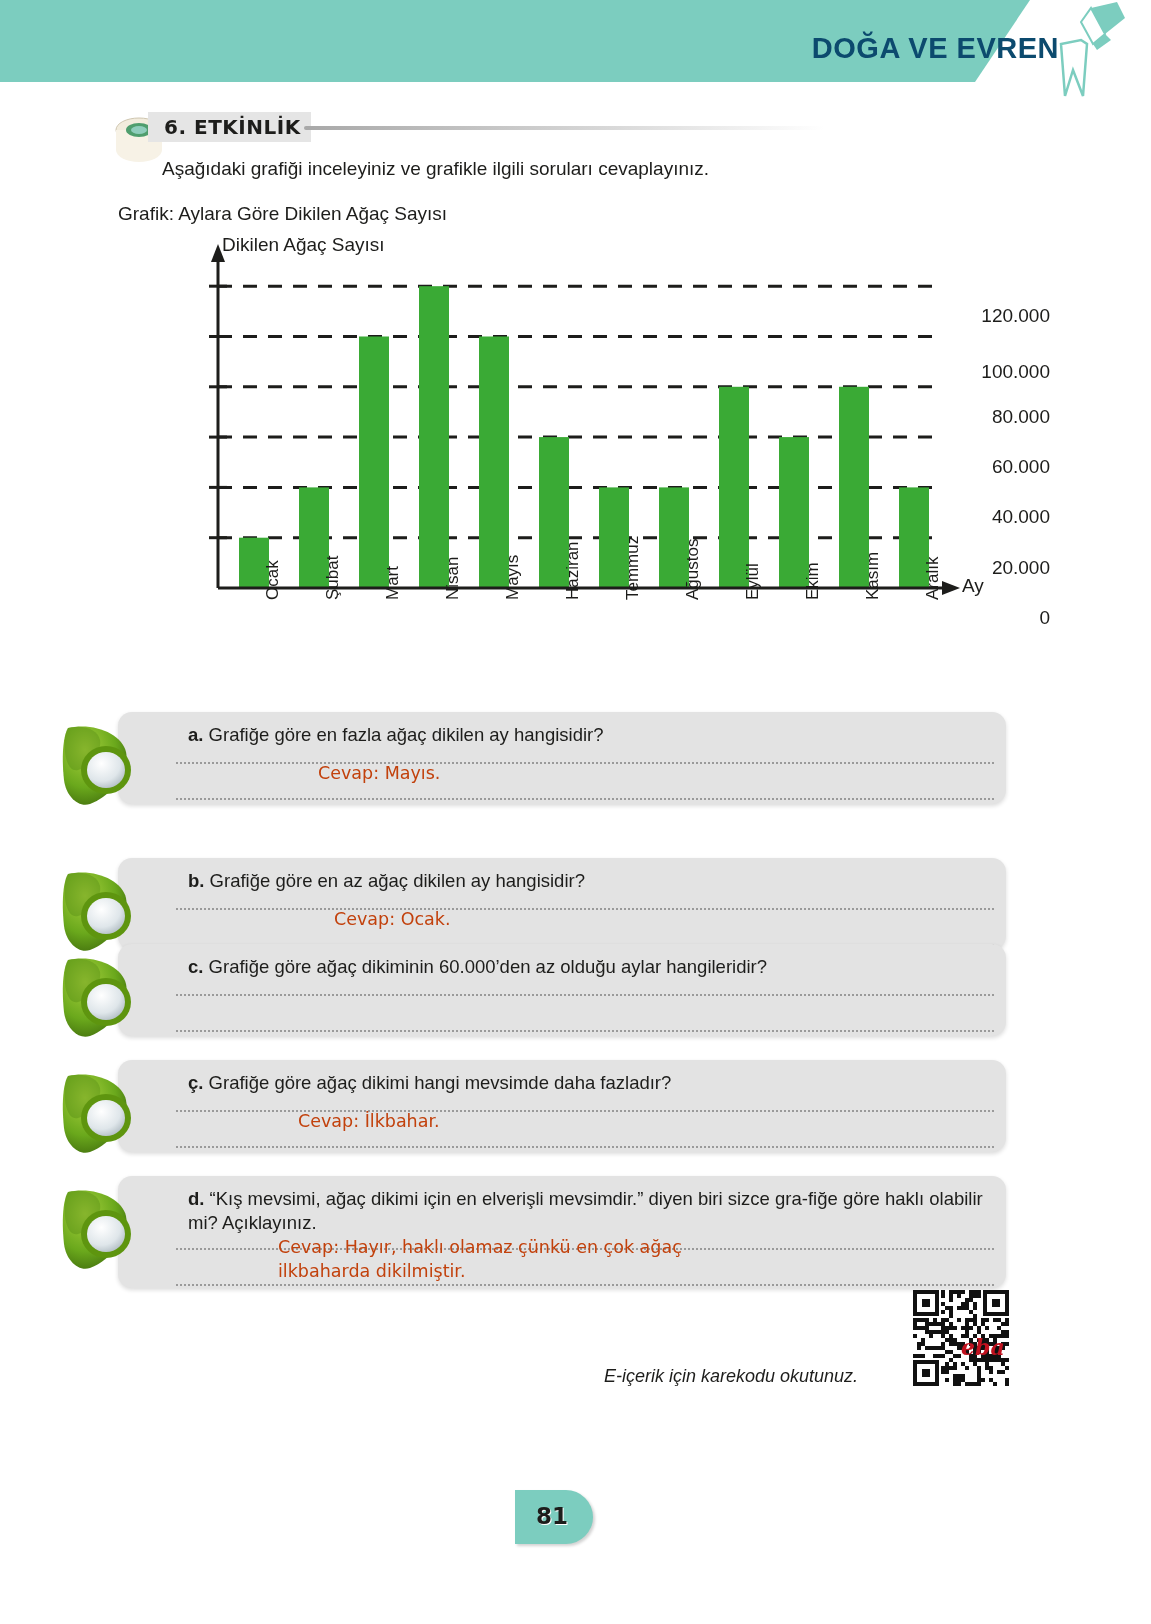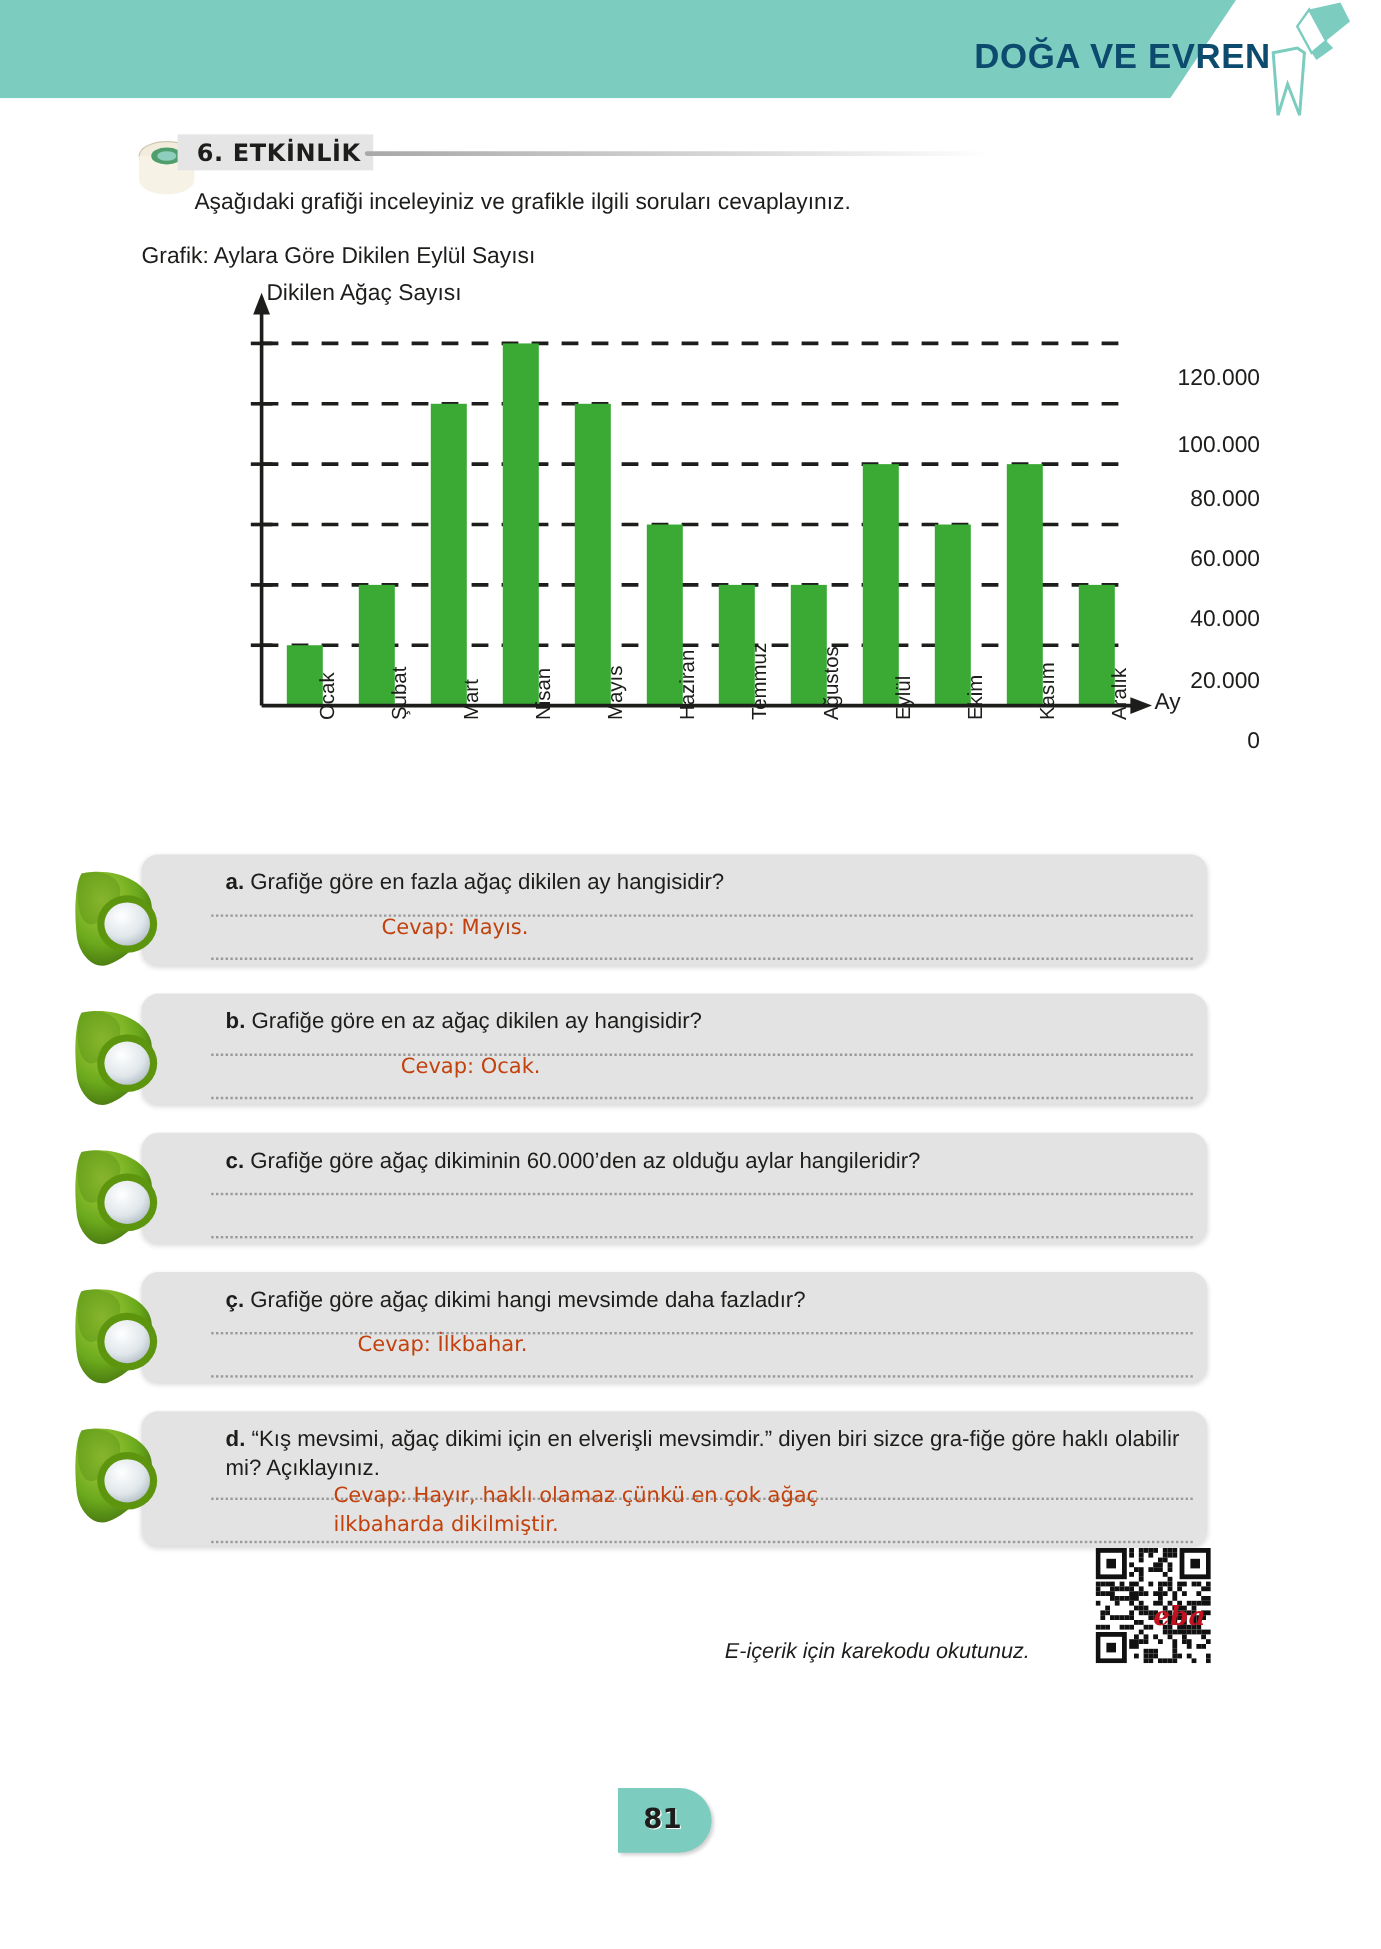--- a/index.html
+++ b/index.html
@@ -183,21 +183,21 @@
       <ellipse cx="27" cy="16" rx="13" ry="7" fill="#4f9e6e"></ellipse>
       <ellipse cx="27" cy="16" rx="8" ry="4" fill="#8fcdbc"></ellipse>
     </svg>
     <div class="activity-badge">
       <span>6. ETKİNLİK</span>
     </div>
     <div class="activity-line"></div>
   </div>
 
   <div class="intro-text">Aşağıdaki grafiği inceleyiniz ve grafikle ilgili soruları cevaplayınız.</div>
-  <div class="graph-caption">Grafik: Aylara Göre Dikilen Eylül Sayısı</div>
+  <div class="graph-caption">Grafik: Aylara Göre Dikilen Ağaç Sayısı</div>
 
   <div class="chart-wrap">
     <div class="chart-ytitle">Dikilen Ağaç Sayısı</div>
     <svg class="chart-svg" width="950" height="370">
       <g id="chart-gridlines">
           <line x1="118" x2="838" y1="56.18181818181819" y2="56.18181818181819" stroke="#1d1d1b" stroke-width="3" stroke-dasharray="14 11"></line>
           <line x1="118" x2="838" y1="106.4848484848485" y2="106.4848484848485" stroke="#1d1d1b" stroke-width="3" stroke-dasharray="14 11"></line>
           <line x1="118" x2="838" y1="156.78787878787878" y2="156.78787878787878" stroke="#1d1d1b" stroke-width="3" stroke-dasharray="14 11"></line>
           <line x1="118" x2="838" y1="207.0909090909091" y2="207.0909090909091" stroke="#1d1d1b" stroke-width="3" stroke-dasharray="14 11"></line>
           <line x1="118" x2="838" y1="257.3939393939394" y2="257.3939393939394" stroke="#1d1d1b" stroke-width="3" stroke-dasharray="14 11"></line>
@@ -277,21 +277,21 @@
           <path d="M8 6 C34 0 62 12 66 30 C70 48 52 74 30 82 C18 86 6 74 4 58 C2 40 2 16 8 6 Z" fill="url(#lg0)"></path>
           <path d="M8 6 C24 2 38 8 40 18 C42 30 30 44 18 48 C10 50 6 40 5 30 C4 20 5 10 8 6 Z" fill="#4e8412" opacity="0.35"></path>
           <ellipse cx="46" cy="48" rx="25" ry="24" fill="#5e950f"></ellipse>
           <ellipse cx="46" cy="48" rx="19" ry="18" fill="url(#hg0)"></ellipse>
         </svg>
         <div class="qtext"><b>a. </b>Grafiğe göre en fazla ağaç dikilen ay hangisidir?</div>
         <div class="dotline" style="top: 50px;"></div>
         <div class="dotline" style="top: 86px;"></div>
         <div class="answer" style="top: 50px; left: 200px;">Cevap: Mayıs.</div>
       </div>
-      <div class="qcard" style="top: 828px; height: 92px;">
+      <div class="qcard" style="top: 858px; height: 92px;">
         <div class="qcard-greentab"></div>
         <svg class="qmarker" viewBox="0 0 80 86">
           <defs>
             <radialGradient id="lg1" cx="35%" cy="30%" r="80%">
               <stop offset="0%" stop-color="#a6d03c"></stop>
               <stop offset="60%" stop-color="#6aa81c"></stop>
               <stop offset="100%" stop-color="#3f6b0c"></stop>
             </radialGradient>
             <radialGradient id="hg1" cx="38%" cy="32%" r="70%">
               <stop offset="0%" stop-color="#ffffff"></stop>

